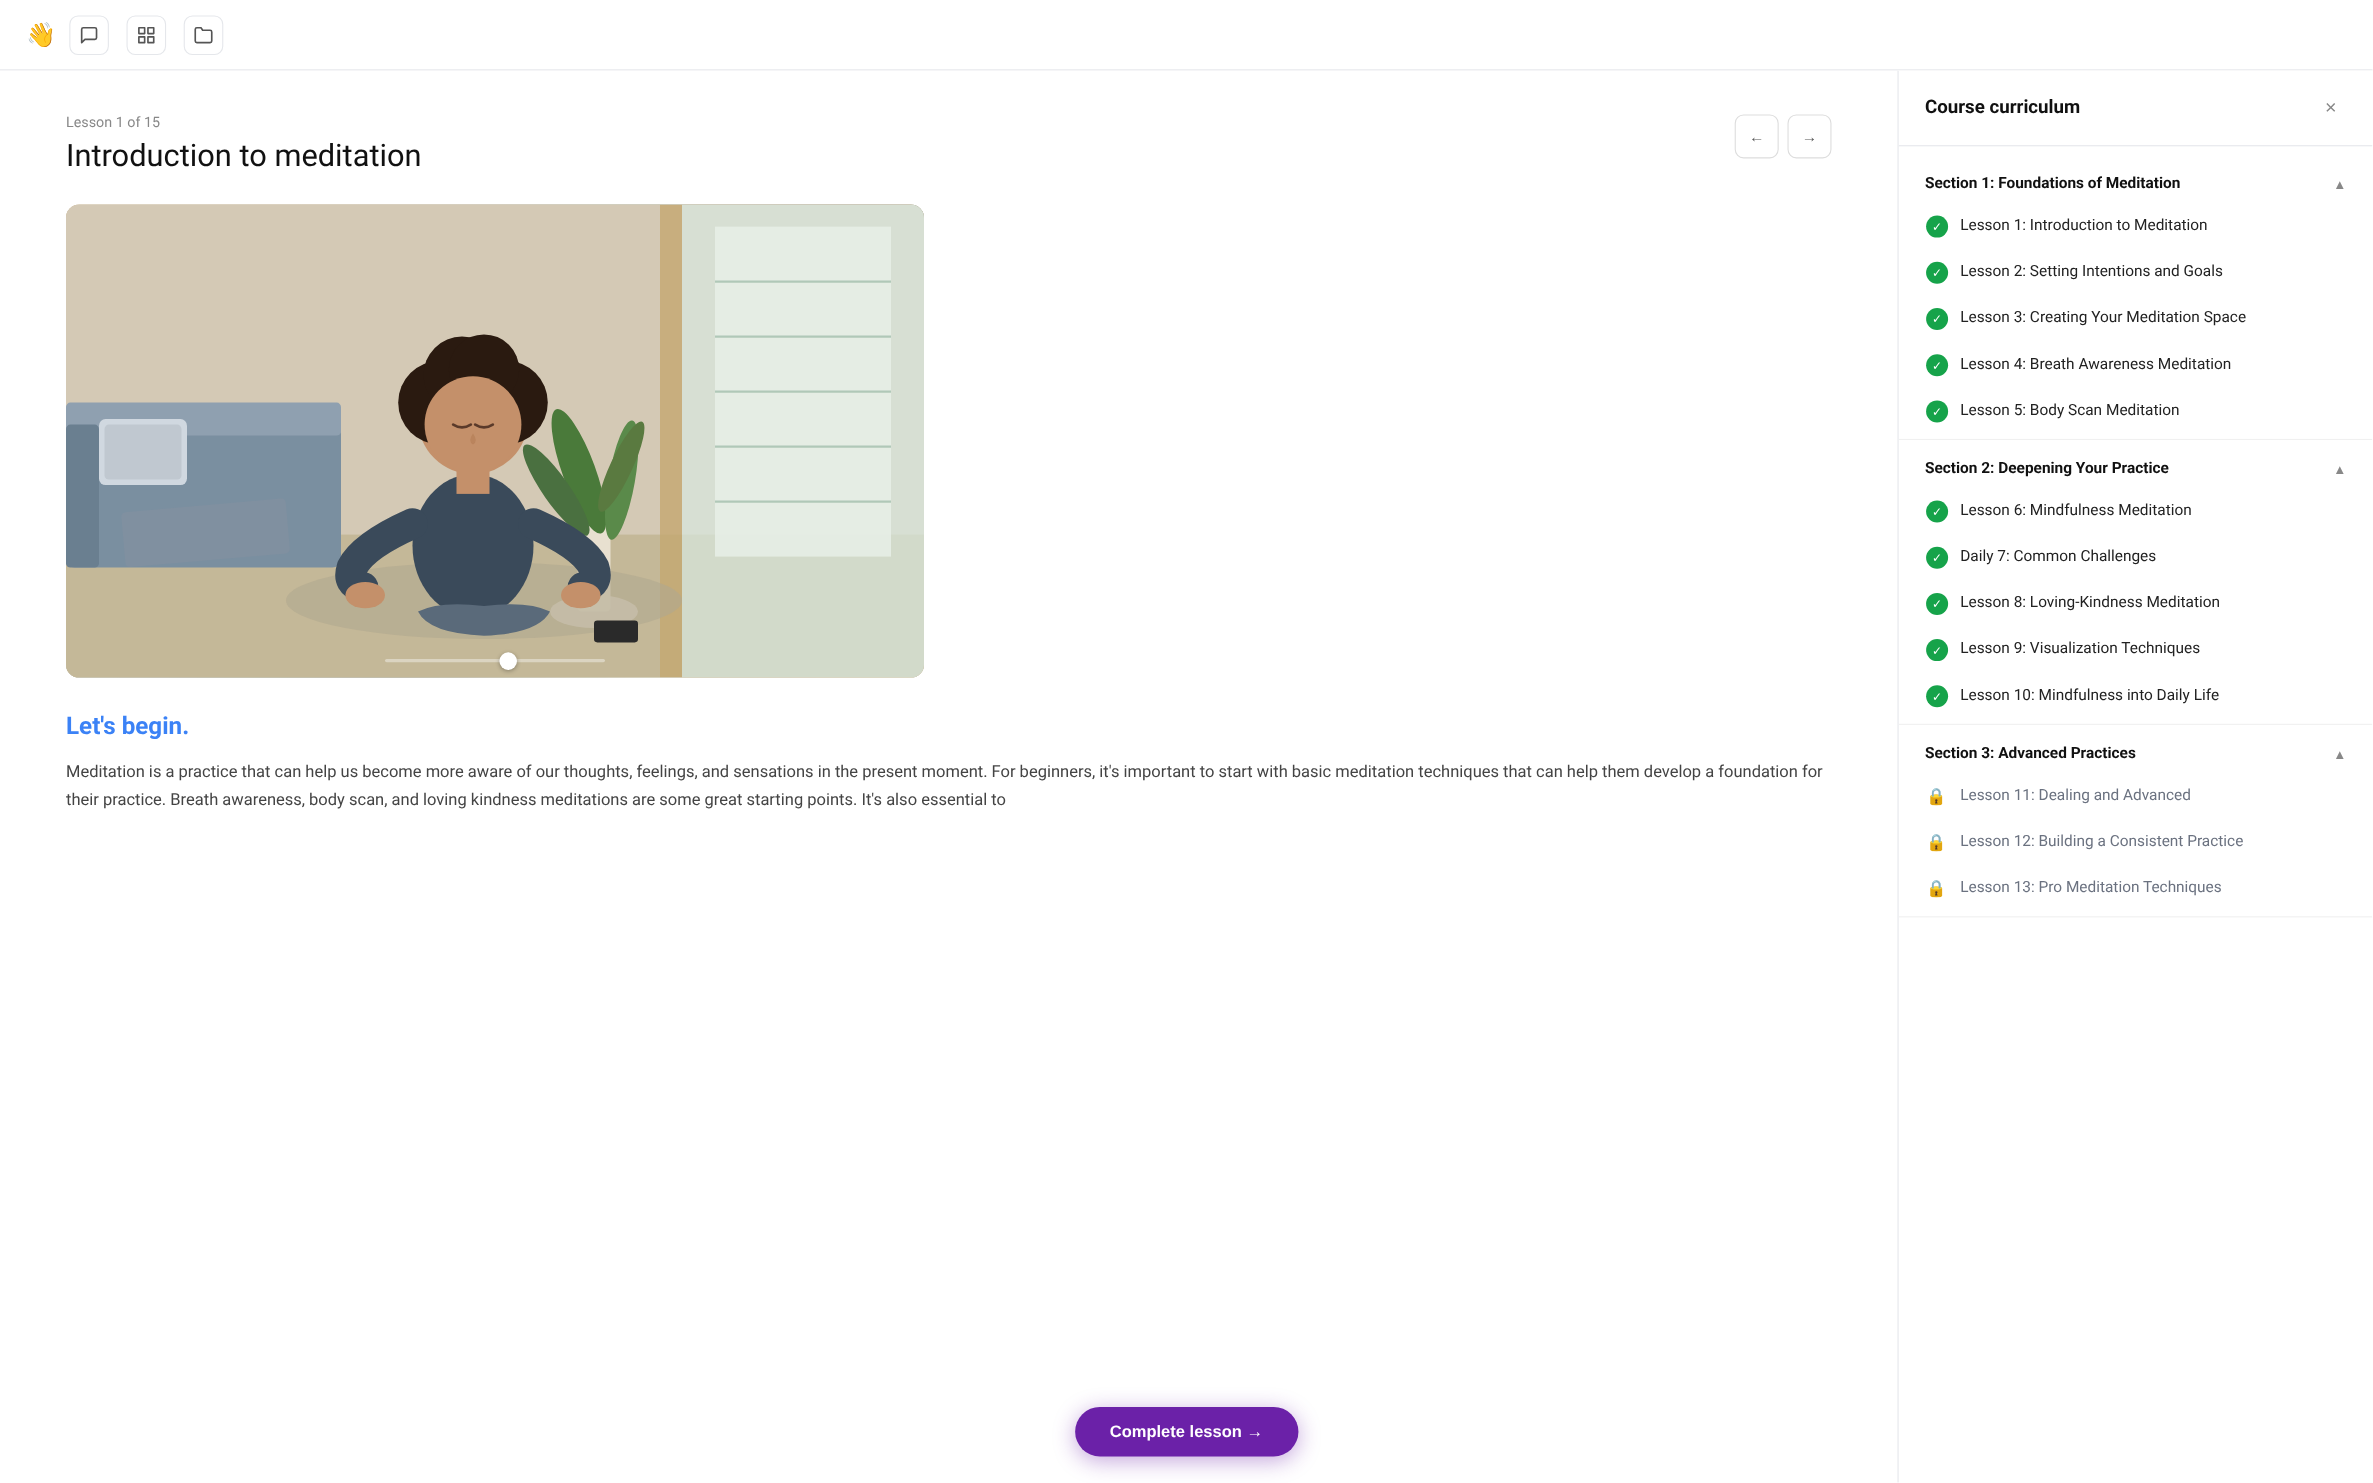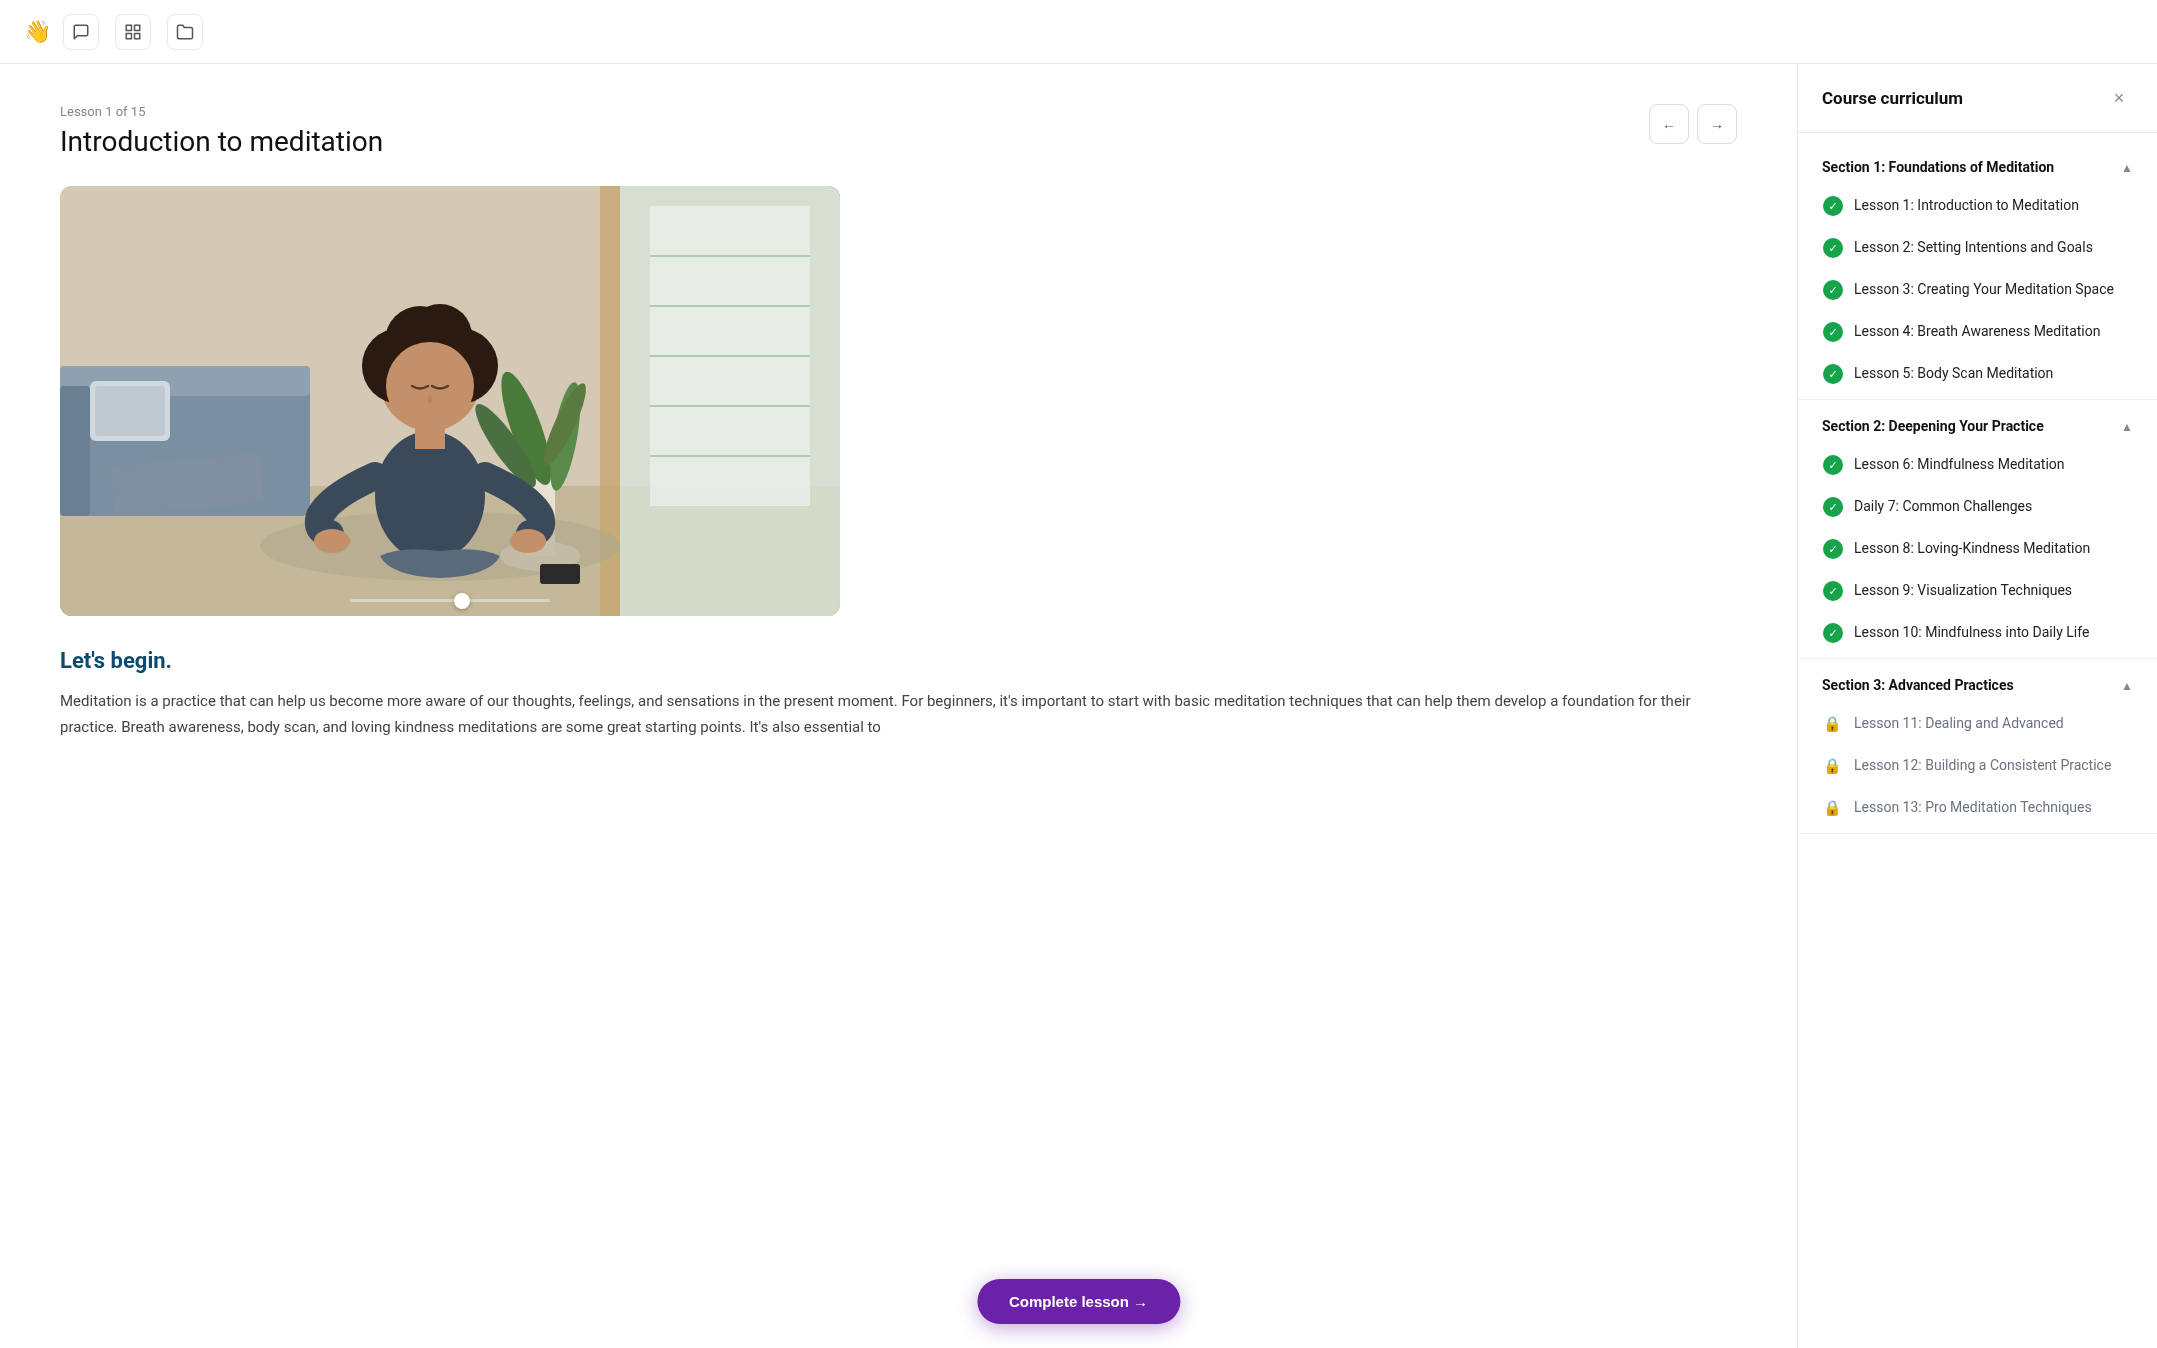--- a/index.html
+++ b/index.html
@@ -147,21 +147,21 @@
       top: 50%;
       left: 52%;
       transform: translateY(-50%);
       box-shadow: 0 1px 4px rgba(0,0,0,0.3);
     }
 
     
     .section-heading {
       font-size: 22px;
       font-weight: 700;
-      color: #0c4a6e;
+      color: #3b82f6;
       margin-bottom: 16px;
     }
     .body-text {
       font-size: 15px;
       line-height: 1.7;
       color: #444;
     }
 
     
     .complete-btn-wrapper {
@@ -181,21 +181,21 @@
       font-weight: 600;
       cursor: pointer;
       display: flex;
       align-items: center;
       gap: 8px;
       box-shadow: 0 4px 20px rgba(107,33,168,0.4);
     }
 
     
     .sidebar {
-      width: 360px;
+      width: 432px;
       flex-shrink: 0;
       border-left: 1px solid #e5e7eb;
       display: flex;
       flex-direction: column;
       overflow: hidden;
       background: #fff;
     }
     .sidebar-header {
       display: flex;
       align-items: center;

